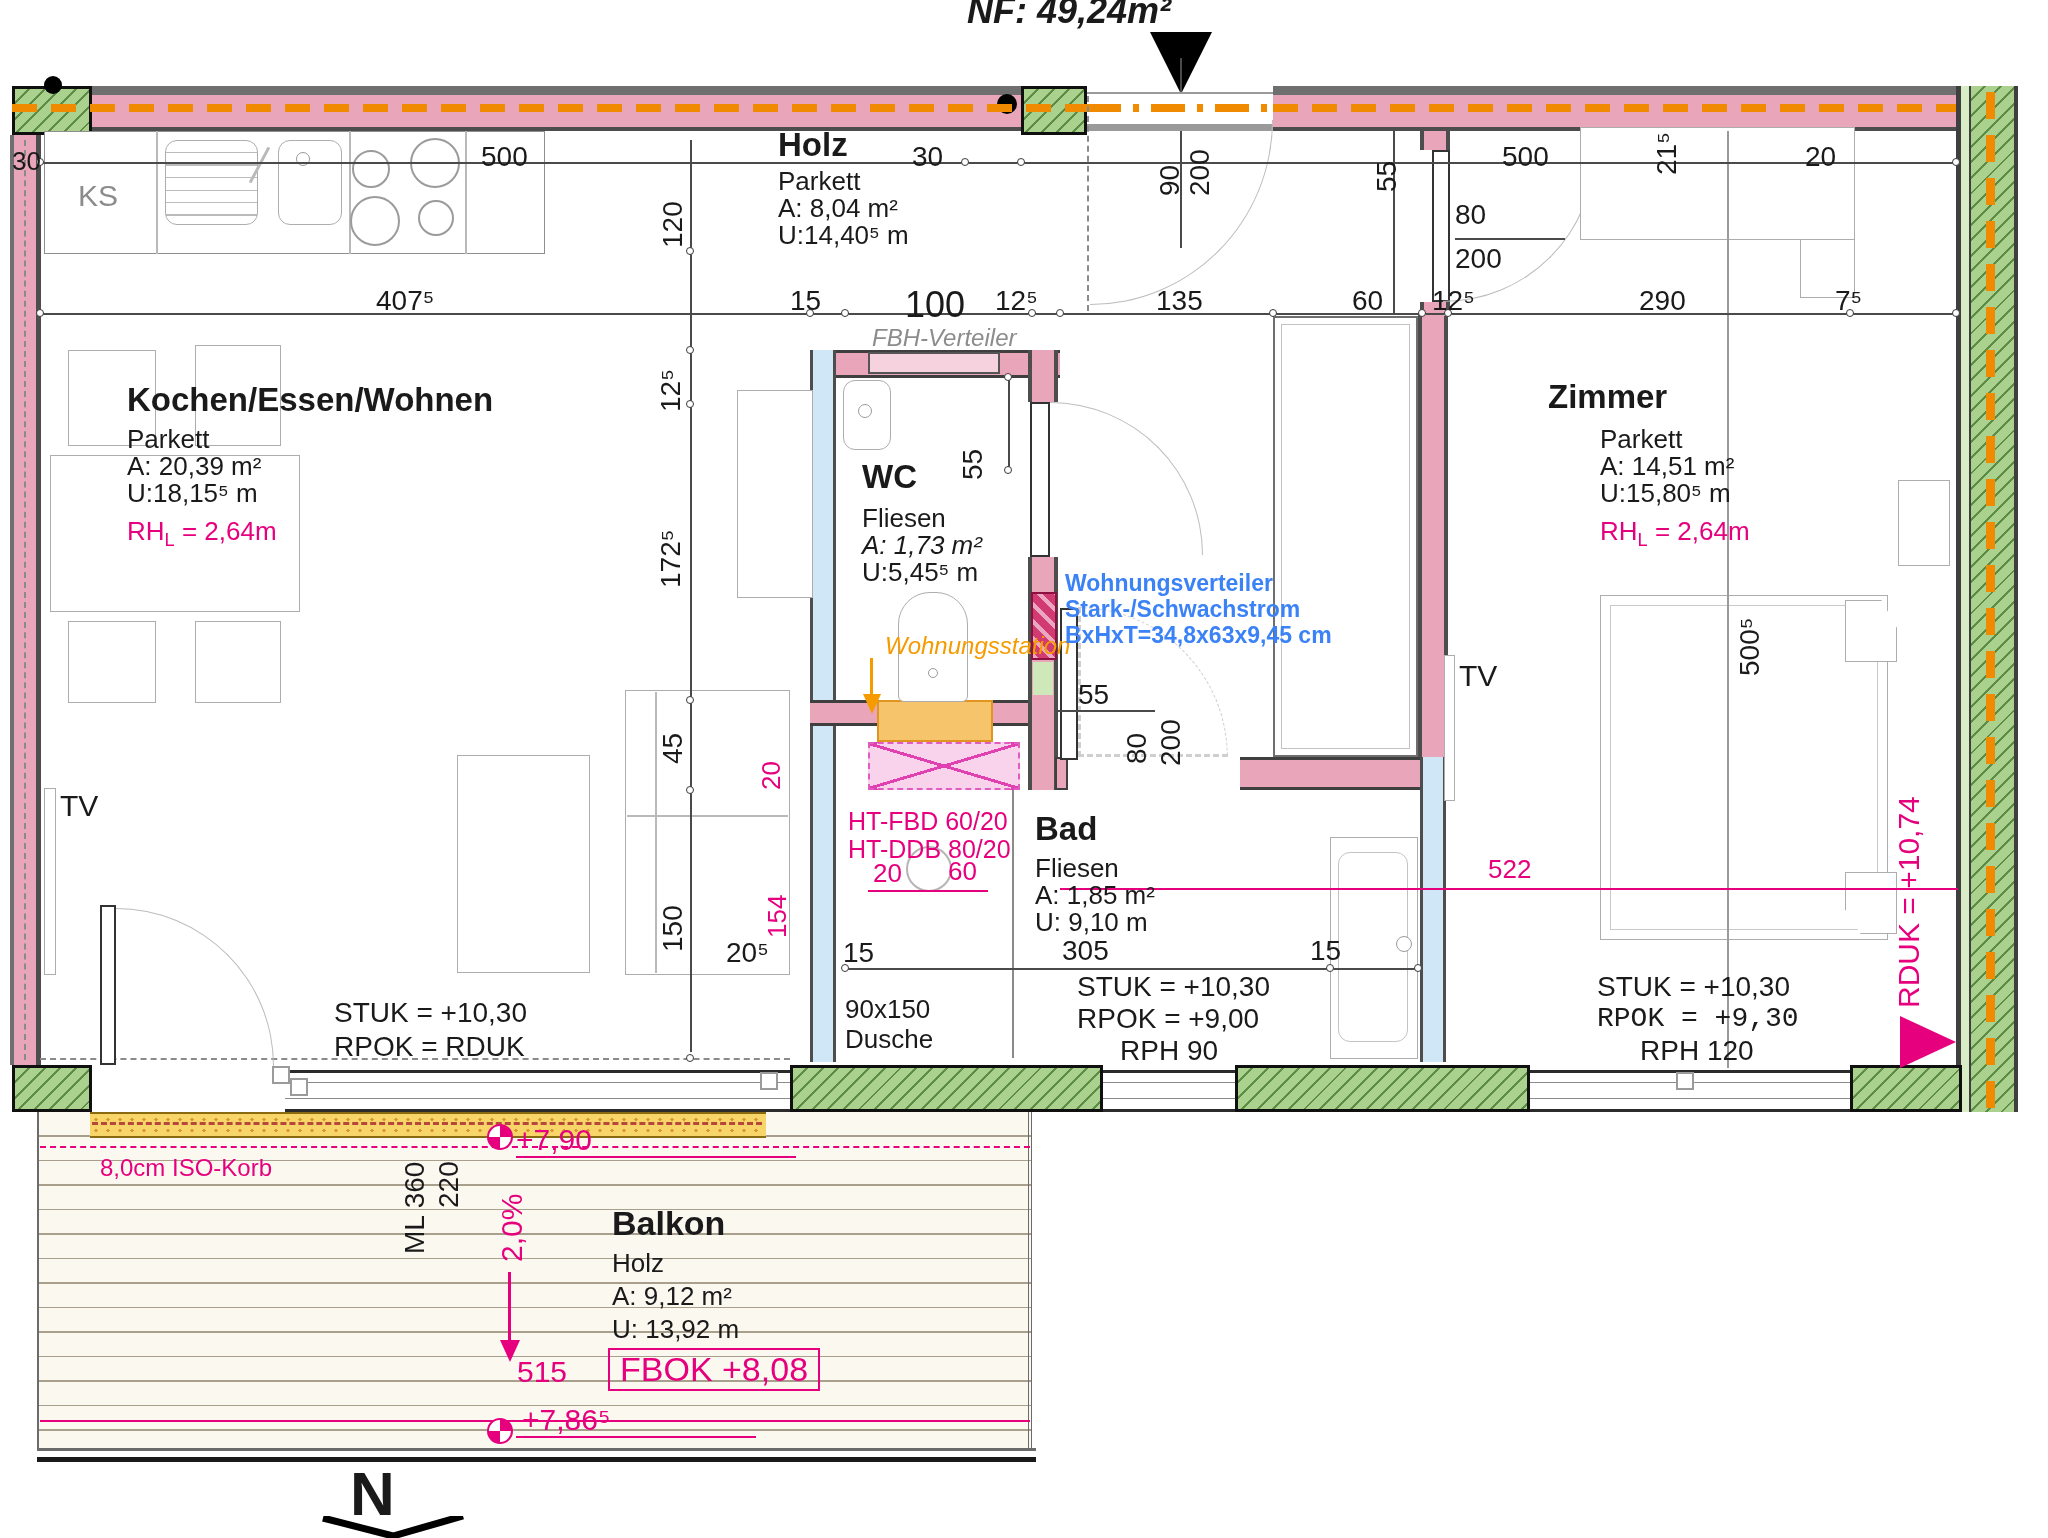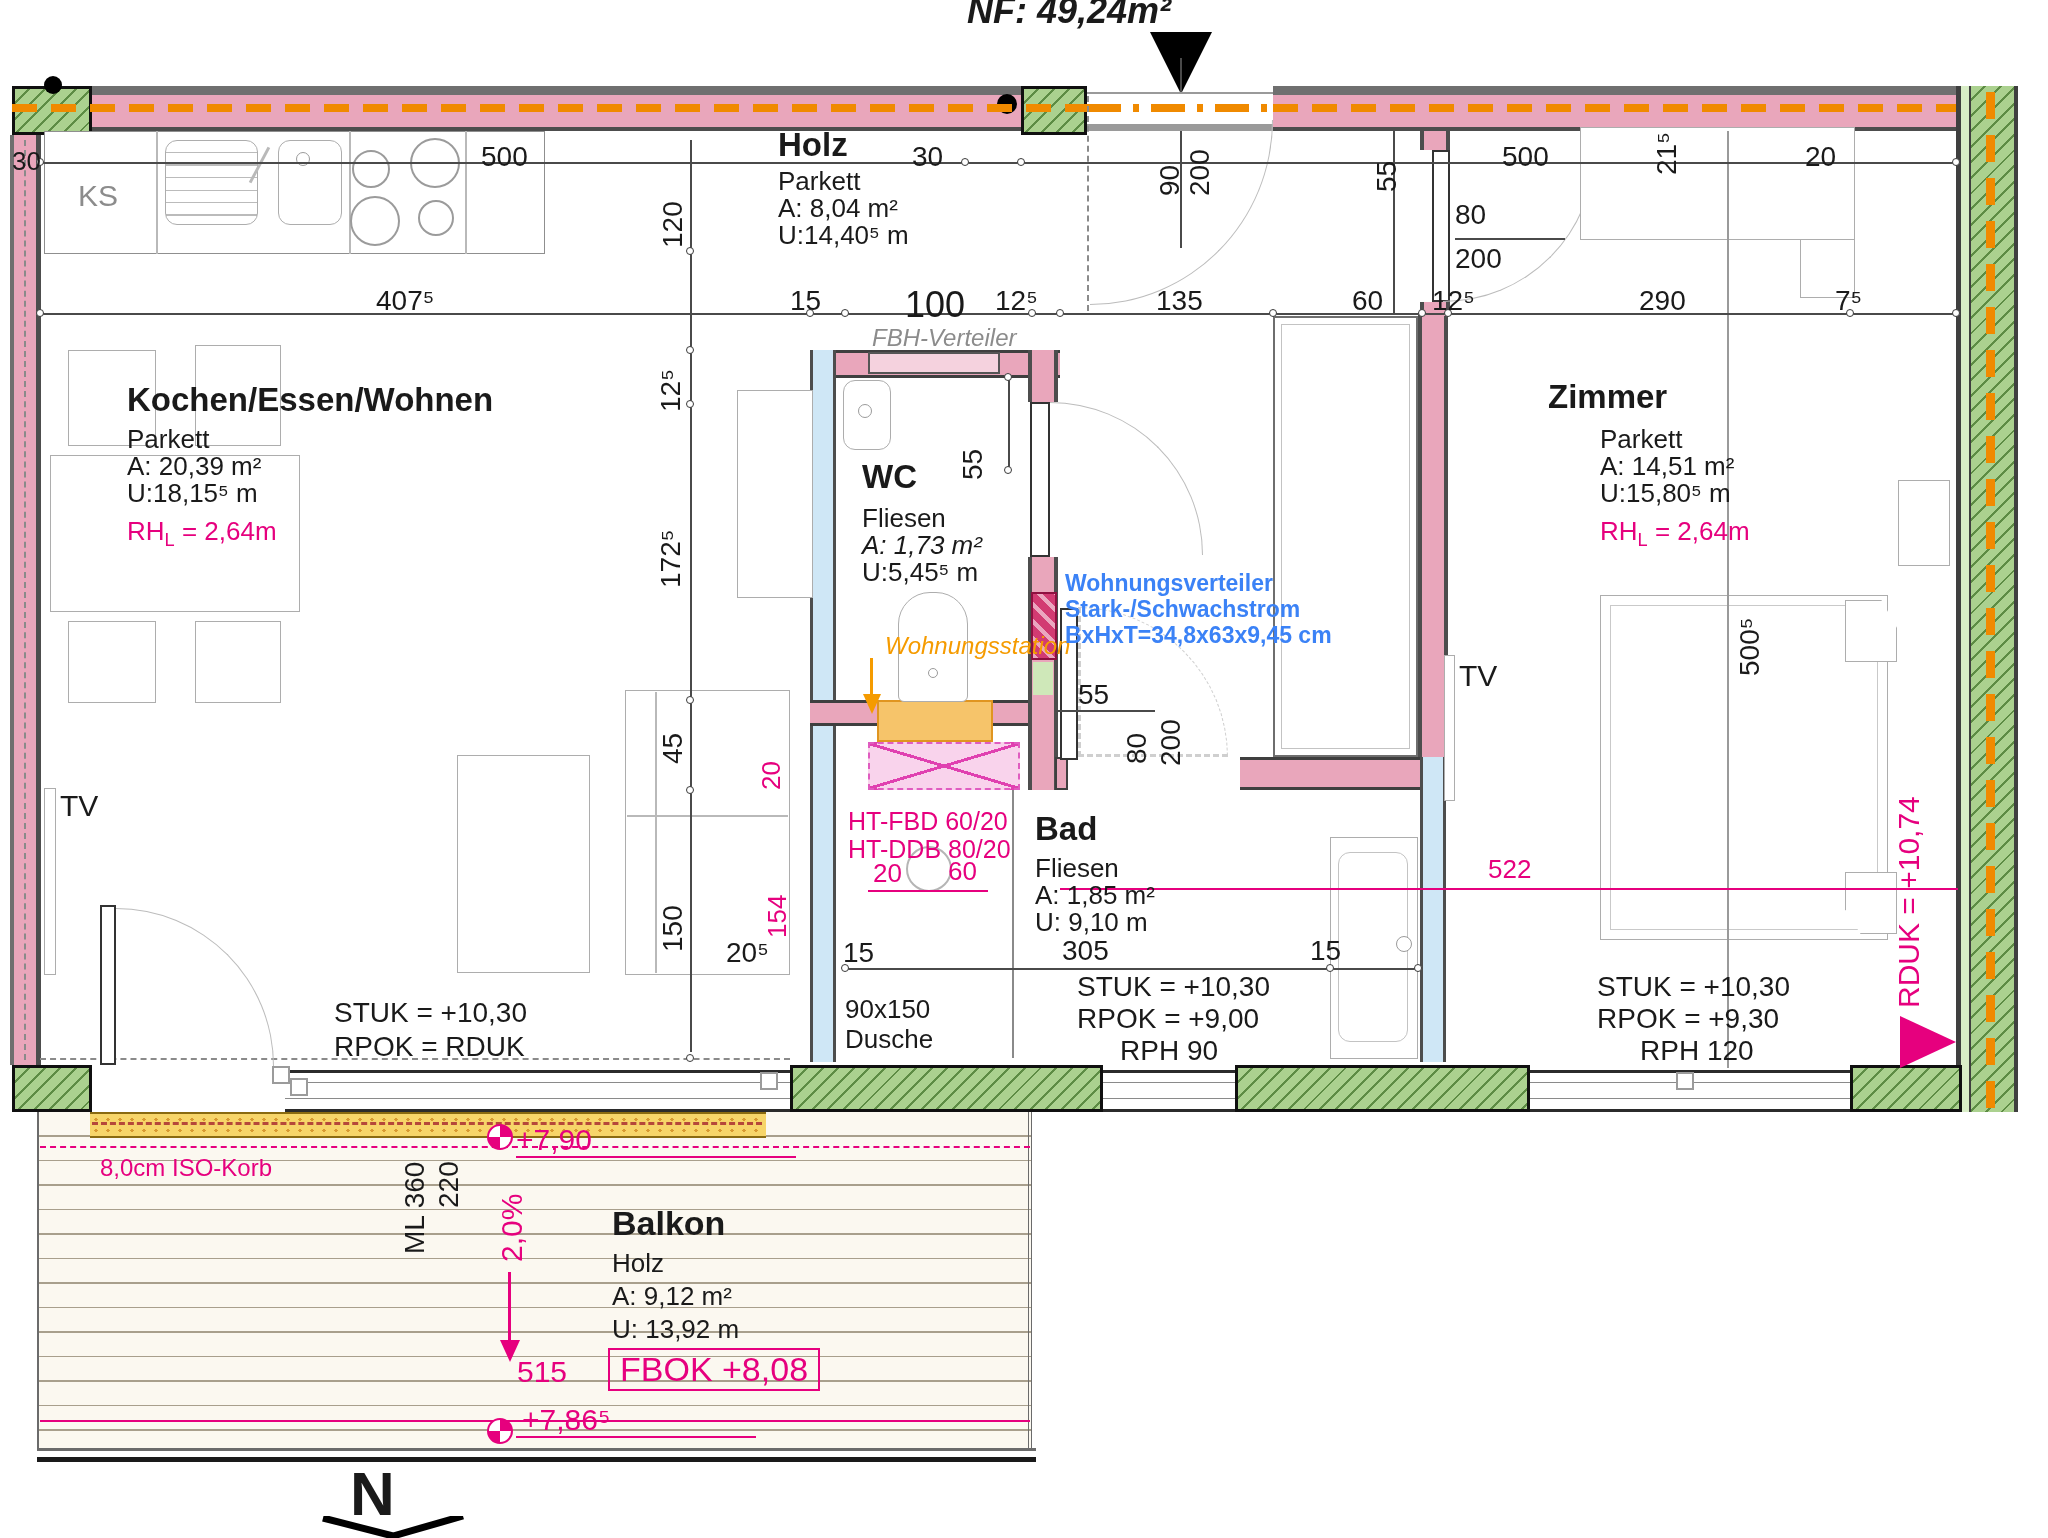--- a/index.html
+++ b/index.html
@@ -298,21 +298,21 @@
   <div class="t lvls" style="left:1120px;top:1036px;">RPH  90</div>
   <div class="t inf" style="left:845px;top:996px;">90x150</div>
   <div class="t inf" style="left:845px;top:1026px;">Dusche</div>
 
   <div class="t ttl" style="left:1548px;top:380px;">Zimmer</div>
   <div class="t inf" style="left:1600px;top:426px;">Parkett</div>
   <div class="t inf" style="left:1600px;top:453px;">A: 14,51 m²</div>
   <div class="t inf" style="left:1600px;top:480px;">U:15,80⁵ m</div>
   <div class="t inf mag" style="left:1600px;top:518px;"><span>RH</span><sub>L</sub><span> = 2,64m</span></div>
   <div class="t lvls" style="left:1597px;top:972px;">STUK = +10,30</div>
-  <div class="t lvls" style="left:1597px;top:1004px;">RPOK = +9,30</div>
+  <div class="t lvls" style="left:1597px;top:1004px;font-family:Liberation Mono, monospace;">RPOK = +9,30</div>
   <div class="t lvls" style="left:1640px;top:1036px;">RPH  120</div>
   <div class="t lvls mag r" style="left:1893px;top:1008px;font-size:30px;">RDUK = +10,74</div>
   <div style="left:1900px;top:1016px;width:0;height:0;border-top:26px solid transparent;border-bottom:26px solid transparent;border-left:56px solid #e6007e;"></div>
 
   <div class="t inf it org" style="left:885px;top:634px;font-size:24px;">Wohnungsstation</div>
   <div style="left:870px;top:658px;width:3px;height:38px;background:#f59b00;"></div>
   <div style="left:863px;top:694px;width:0;height:0;border-left:9px solid transparent;border-right:9px solid transparent;border-top:20px solid #f59b00;"></div>
   <div class="t crim" style="left:1065px;top:572px;">Wohnungsverteiler</div>
   <div class="t crim" style="left:1065px;top:598px;">Stark-/Schwachstrom</div>
   <div class="t crim" style="left:1065px;top:624px;">BxHxT=34,8x63x9,45 cm</div>

